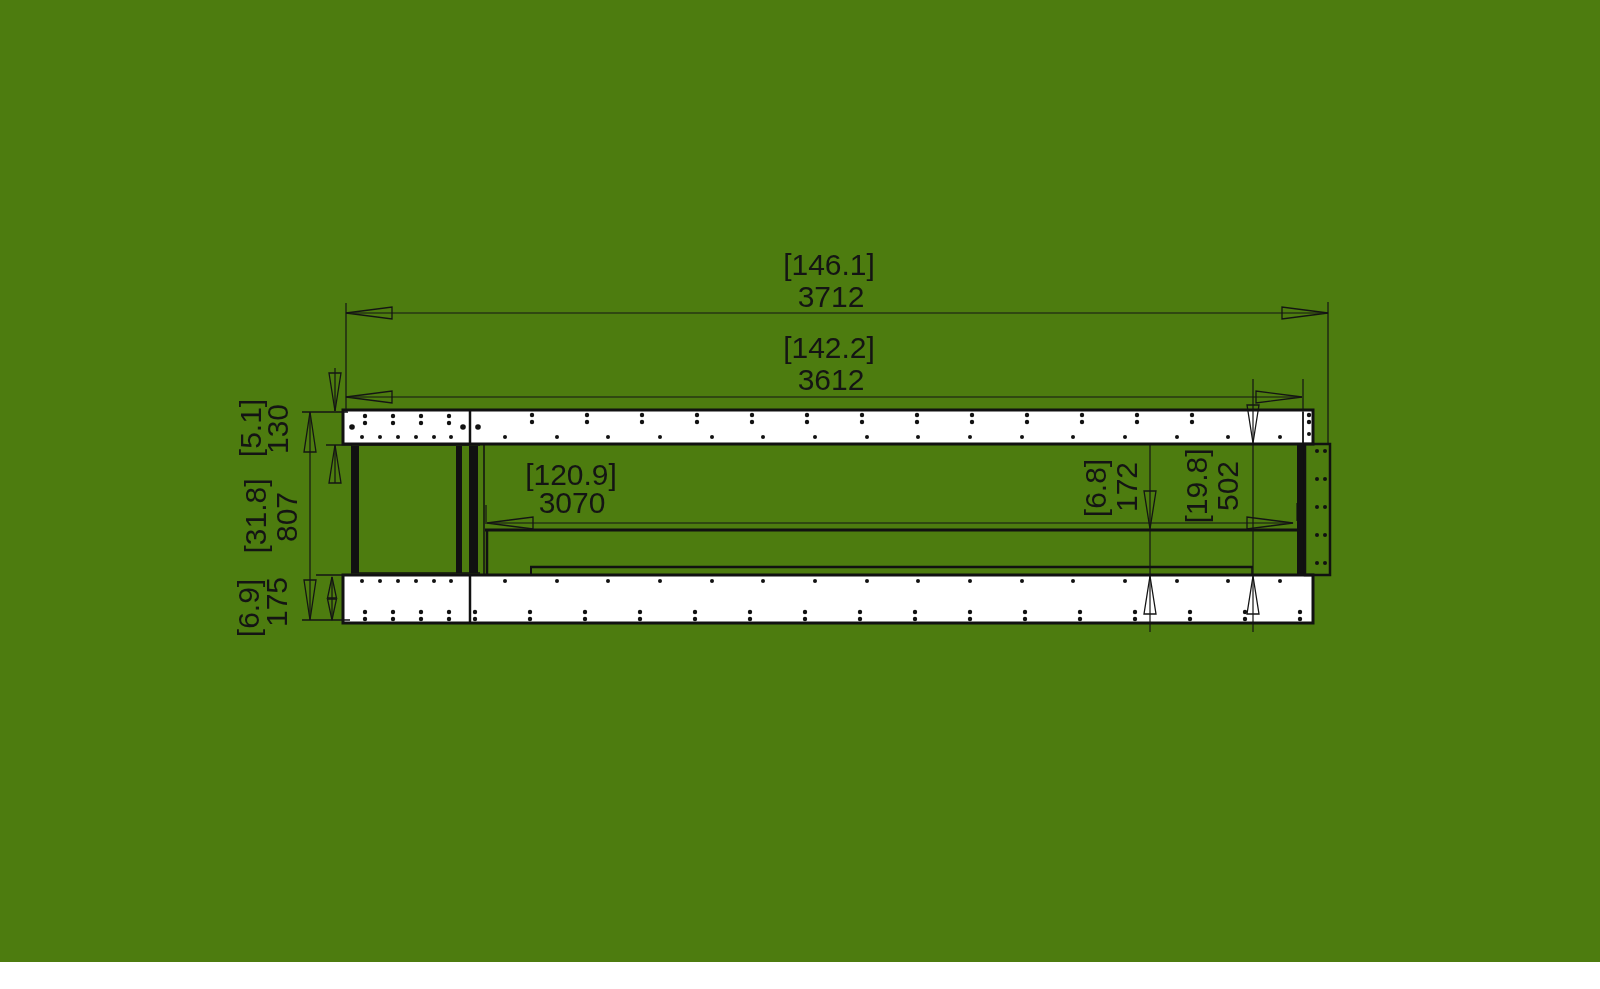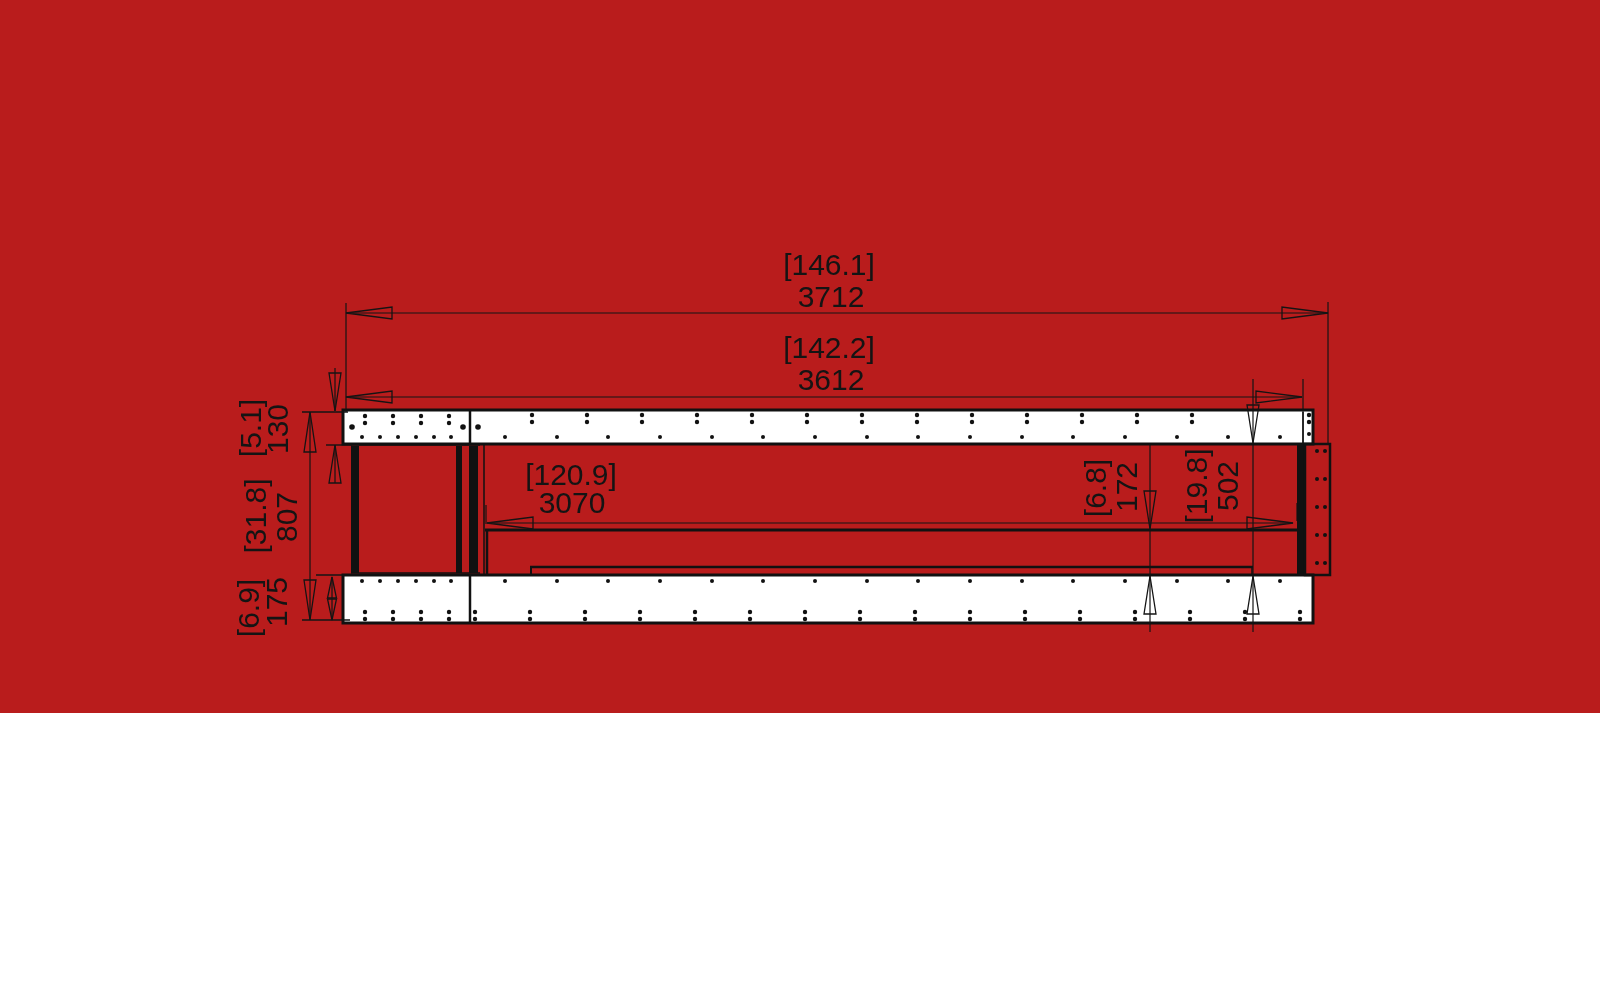--- a/index.html
+++ b/index.html
@@ -1,16 +1,16 @@
 <!DOCTYPE html>
 <html><head>
 <meta charset="utf-8">
 <style>
   html,body{margin:0;padding:0;background:#ffffff;}
-  .stage{position:relative;width:1600px;height:713px;background:#b91c1c;overflow:hidden;
+  .stage{position:relative;width:1600px;height:962px;background:#4d7c0f;overflow:hidden;
          font-family:"Liberation Sans", sans-serif;}
   svg{position:absolute;left:0;top:0;}
   .dim-text{font-family:"Liberation Sans", sans-serif;font-size:30px;fill:#141414;}
   .thin{stroke:#141414;stroke-width:1.2;fill:none;}
   .tick{stroke:#141414;stroke-width:1.4;fill:none;}
   .arrow{stroke:#141414;stroke-width:1.3;fill:none;stroke-linejoin:miter;}
   .outline3{stroke:#111;stroke-width:3;fill:#ffffff;}
   .outline25{stroke:#111;stroke-width:2.5;fill:none;}
   .outline2{stroke:#111;stroke-width:2;fill:none;}
   .outline15{stroke:#111;stroke-width:1.5;fill:none;}

